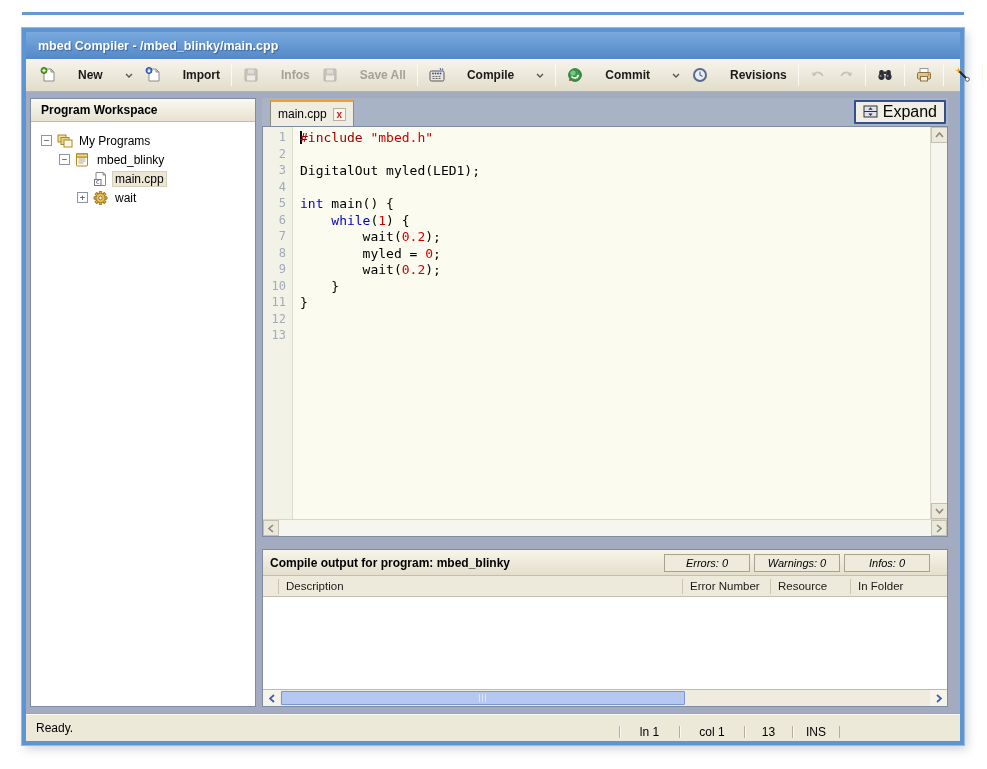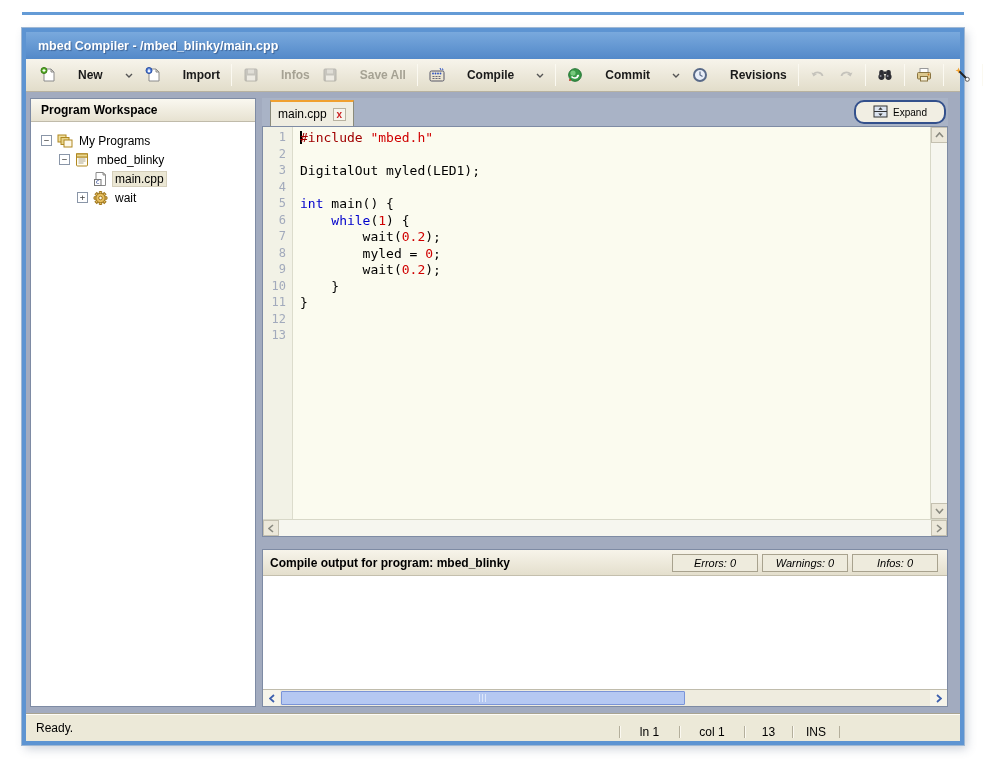--- a/index.html
+++ b/index.html
@@ -60,22 +60,22 @@
   .editor-panel { flex:1; display:flex; flex-direction:column; min-height:0; }
   .tabstrip { height:28px; flex:0 0 28px; background:#a9b3c6; display:flex;
               align-items:flex-end; padding-left:8px; position:relative; }
   .tab { height:26px; background:#efede1; border:1px solid #8b8b7b; border-bottom:none;
          border-top:2px solid #f0a030; display:flex; align-items:center; gap:6px;
          padding:0 7px; font-size:12px; color:#000; }
   .tab-close { width:13px; height:13px; background:#f7f5ed; border:1px solid #b8b2a0;
                color:#cc2222; font-size:10px; font-weight:bold; line-height:11px;
                text-align:center; }
   .expand-btn { position:absolute; right:2px; top:2px; height:24px; display:flex;
-                align-items:center; gap:5px; padding:0 17px; background:#f1eee3;
-                border:2px solid #33508c; border-radius:10px; font-size:10px; color:#000; }
+                align-items:center; gap:5px; padding:0 7px; background:#f1eee3;
+                border:2px solid #33508c; border-radius:1px; font-size:16px; color:#000; }
   .editor-frame { flex:1; border:1px solid #7e8ba4; display:flex; flex-direction:column;
                   min-height:0; background:#fbfbef; }
   .editor-body { flex:1; display:flex; min-height:0; overflow:hidden; }
   .gutter { width:30px; flex:0 0 30px; background:#f2f2e6; border-right:1px solid #dcdccc;
             padding-top:3px; }
   .gutter .ln { height:16.5px; font-family:"DejaVu Sans Mono", monospace; font-size:12px;
                 color:#a2aabc; text-align:right; padding-right:6px; }
   .code { flex:1; padding:3px 0 0 7px; font-family:"DejaVu Sans Mono", monospace;
           font-size:13px; color:#000; overflow:hidden; }
   .code-line { height:16.5px; white-space:pre; }
@@ -94,21 +94,21 @@
   .hscroll { height:17px; flex:0 0 17px; background:#f6f6ef; border-top:1px solid #d8d8c8;
              display:flex; }
   .hscroll .sbtn { height:16px; }
   .htrack { flex:1; }
 
   
   .output-panel { height:158px; flex:0 0 158px; border:1px solid #7e8ba4; background:#fff;
                   display:flex; flex-direction:column; }
   .output-header { height:26px; flex:0 0 26px; background:linear-gradient(#f7f4ea,#e4dfcd);
                    border-bottom:1px solid #c4bfad; display:flex; align-items:center;
-                   padding:0 9px 0 7px; }
+                   padding:0 17px 0 7px; }
   .output-title { flex:1; font-size:12px; font-weight:bold; color:#000; }
   .badges { display:flex; gap:4px;font-style:italic; }
   .badge { border:1px solid #a8a28e; background:#eeebdd; font-size:11px; color:#000;
            padding:2px 0; width:86px; text-align:center; }
   .col-header { height:21px; flex:0 0 21px; background:#edeadb; border-bottom:1px solid #c4bfad;
                 display:flex; align-items:center; font-size:11.5px; color:#1a1a1a; }
   .col { padding-left:7px; border-right:1px solid #cac5b2; height:15px; line-height:15px;
          white-space:nowrap; }
   .col-icon { width:16px; flex:0 0 16px; padding-left:0; }
   .col-desc { flex:1; }
@@ -455,20 +455,27 @@
 
         <div class="output-panel">
           <div class="output-header">
             <span class="output-title">Compile output for program: mbed_blinky</span>
             <div class="badges">
               <span class="badge">Errors: 0</span>
               <span class="badge">Warnings: 0</span>
               <span class="badge">Infos: 0</span>
             </div>
           </div>
+          <div class="col-header">
+            <div class="col col-icon"></div>
+            <div class="col col-desc">Description</div>
+            <div class="col col-err">Error Number</div>
+            <div class="col col-res">Resource</div>
+            <div class="col col-fold">In Folder</div>
+          </div>
           <div class="output-body"></div>
           <div class="out-hscroll">
             <div class="out-arrow">
               <svg width="6" height="9" viewBox="0 0 6 9">
                   <path d="M5 1 l-4 3.5 l4 3.5" fill="none" stroke="#3c5fae" stroke-width="1.8"></path>
                 </svg>
             </div>
             <div class="out-thumb">
                 <span class="grip"></span>
               </div>

